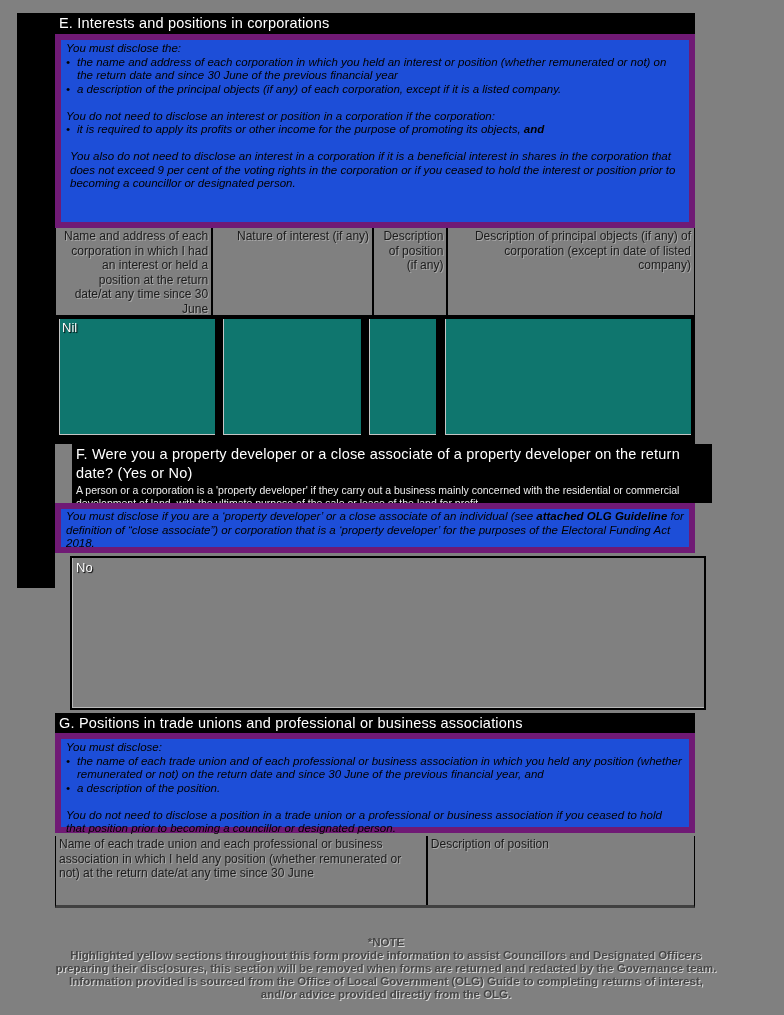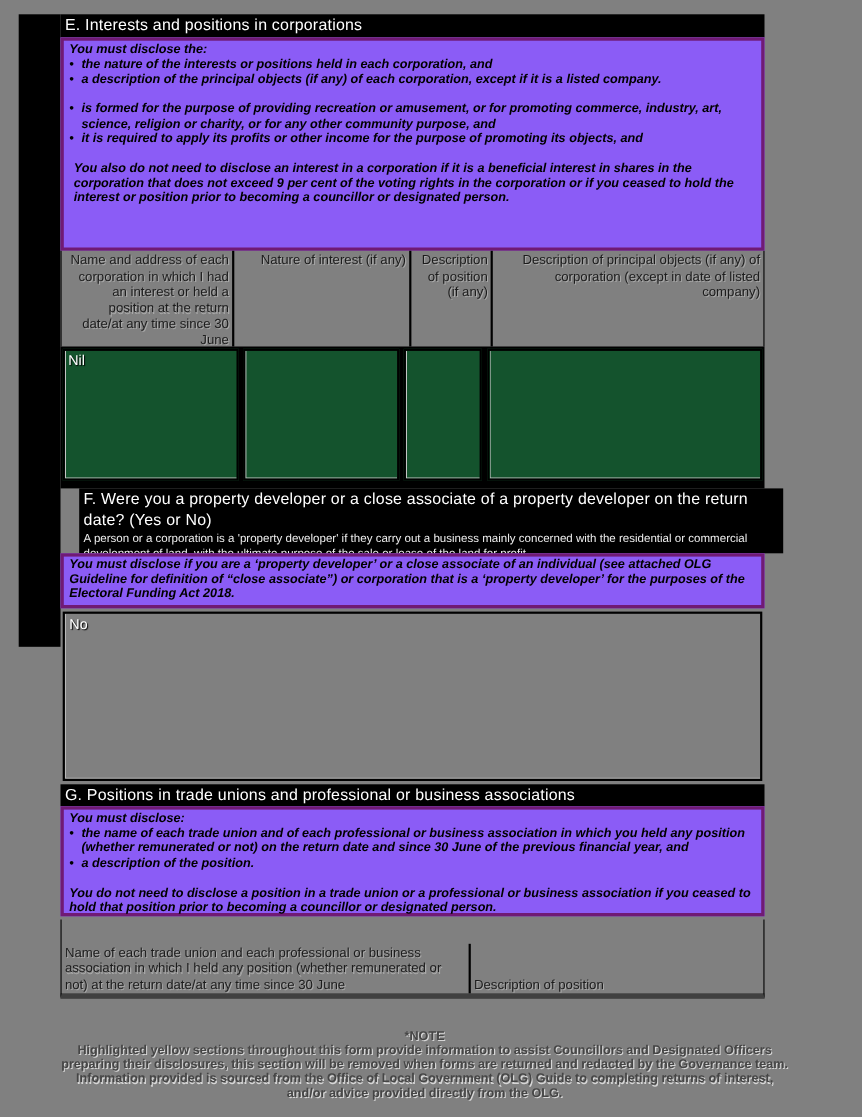--- a/index.html
+++ b/index.html
@@ -10,41 +10,41 @@
   .black-band{position:absolute;left:17px;top:13px;width:38px;height:575px;background:#000;}
   .abs{position:absolute;box-sizing:border-box;}
 
   
   .bar{background:#000;color:#fff;}
   .bar-title{font-size:14.5px;line-height:19px;padding:1px 4px;letter-spacing:.2px;}
   .bar-sub{font-size:10.5px;line-height:12.5px;padding:0 4px 2px 4px;color:#ededed;}
 
   
   .yellow{
-    background:#8b5cf6;border:3px solid #701a75;color:#000;
-    font-style:italic;font-size:11.5px;line-height:13.5px;padding:2px 5px;font-weight:bold;
+    background:#1d4ed8;border:6px solid #701a75;color:#000;
+    font-style:italic;font-size:11.5px;line-height:13.5px;padding:2px 5px;
   }
   .yellow b{font-style:italic;}
   .blank-line{height:13.5px;}
   .bullet{display:flex;}
   .bullet::before{content:"\2022";width:11px;flex:0 0 11px;text-align:left;}
   .bullet .bt{flex:1;}
 
   
   .thead{display:flex;background:#808080;border-left:1px solid #000;border-right:1px solid #000;}
   .th{
     box-sizing:border-box;font-size:12px;line-height:14.5px;padding:1px 3px;
     color:#1c1c1c;text-shadow:1px 1px 0 #a9a9a9;border-right:2px solid #000;
   }
   .th:last-child{border-right:none;}
 
   
   .trow{background:#000;}
   .cell{
-    position:absolute;background:#14532d;border:2px solid #000;box-sizing:border-box;
+    position:absolute;background:#0f766e;border:2px solid #000;box-sizing:border-box;
     box-shadow:inset 1px -1px 0 #c4c4c4;
     color:#fff;font-size:13px;padding:1px 3px;text-shadow:1px 1px 1px #000;
   }
   .answer-box{
     background:#808080;border:2px solid #000;box-shadow:inset 1px -1px 0 #b9b9b9;
     color:#fff;font-size:13px;padding:2px 4px;text-shadow:1px 1px 1px #000;
   }
 
   
   .footer-note{
@@ -61,29 +61,27 @@
 
   <div class="black-band"></div>
 
   <div class="abs bar" style="left:55px;top:13px;width:640px;height:21px;">
     <div class="bar-title">E. Interests and positions in corporations</div>
   </div>
 
   <div class="abs yellow" style="left:55px;top:34px;width:640px;height:194px;">
     <div>You must disclose the:</div>
     <div class="bullet">
-        <span class="bt">the nature of the interests or positions held in each corporation, and</span>
+        <span class="bt">the name and address of each corporation in which you held an interest or position (whether remunerated or not) on the return date and since 30 June of the previous financial year</span>
       </div>
     <div class="bullet">
         <span class="bt">a description of the principal objects (if any) of each corporation, except if it is a listed company.</span>
       </div>
     <div class="blank-line"></div>
-    <div class="bullet">
-        <span class="bt"><span>is formed for the purpose of providing recreation or amusement, or for promoting commerce, industry, art, science, religion or charity, or for any other community purpose, </span><b>and</b></span>
-      </div>
+    <div>You do not need to disclose an interest or position in a corporation if the corporation:</div>
     <div class="bullet">
         <span class="bt"><span>it is required to apply its profits or other income for the purpose of promoting its objects, </span><b>and</b></span>
       </div>
     <div class="blank-line"></div>
     <div style="padding-left:4px;">You also do not need to disclose an interest in a corporation if it is a beneficial interest in shares in the corporation that does not exceed 9 per cent of the voting rights in the corporation or if you ceased to hold the interest or position prior to becoming a councillor or designated person.</div>
   </div>
 
   <div class="abs thead" style="left:55px;top:228px;width:640px;height:87px;text-align:right;">
     <div class="th" style="width:163px;">Name and address of each corporation in which I had an interest or held a position at the return date/at any time since 30 June</div>
     <div class="th" style="width:167px;">Nature of interest (if any)</div>
@@ -100,39 +98,39 @@
 
   <div class="abs bar" style="left:72px;top:444px;width:640px;height:59px;">
     <div class="bar-title">F. Were you a property developer or a close associate of a property developer on the return date? (Yes or No)</div>
     <div class="bar-sub">A person or a corporation is a 'property developer' if they carry out a business mainly concerned with the residential or commercial development of land, with the ultimate purpose of the sale or lease of the land for profit.</div>
   </div>
 
   <div class="abs yellow" style="left:55px;top:503px;width:640px;height:50px;padding-top:1px;">
     <span>You must disclose if you are a ‘property developer’ or a close associate of an individual (see </span><b>attached OLG Guideline</b><span> for definition of “close associate”) or corporation that is a ‘property developer’ for the purposes of the Electoral Funding Act 2018.</span>
   </div>
 
-  <div class="abs answer-box" style="left:57px;top:556px;width:636px;height:154px;">No</div>
+  <div class="abs answer-box" style="left:70px;top:556px;width:636px;height:154px;">No</div>
 
   <div class="abs bar" style="left:55px;top:713px;width:640px;height:20px;">
     <div class="bar-title">G. Positions in trade unions and professional or business associations</div>
   </div>
 
   <div class="abs yellow" style="left:55px;top:733px;width:640px;height:100px;">
     <div>You must disclose:</div>
     <div class="bullet">
         <span class="bt">the name of each trade union and of each professional or business association in which you held any position (whether remunerated or not) on the return date and since 30 June of the previous financial year, and</span>
       </div>
     <div class="bullet">
         <span class="bt">a description of the position.</span>
       </div>
     <div class="blank-line"></div>
     <div>You do not need to disclose a position in a trade union or a professional or business association if you ceased to hold that position prior to becoming a councillor or designated person.</div>
   </div>
 
-  <div class="abs thead" style="left:55px;top:836px;width:640px;height:72px;border-bottom:5px solid #404040;align-items:flex-end;">
+  <div class="abs thead" style="left:55px;top:836px;width:640px;height:72px;border-bottom:3px solid #404040;">
     <div class="th" style="width:373px;">Name of each trade union and each professional or business association in which I held any position (whether remunerated or not) at the return date/at any time since 30 June</div>
     <div class="th" style="width:267px;">Description of position</div>
   </div>
 
   <div class="abs footer-note" style="left:55px;top:936px;width:662px;">
     <span class="lbl">*NOTE</span>
     <span>Highlighted yellow sections throughout this form provide information to assist Councillors and Designated Officers preparing their disclosures, this section will be removed when forms are returned and redacted by the Governance team. Information provided is sourced from the Office of Local Government (OLG) Guide to completing returns of interest, and/or advice provided directly from the OLG.</span>
   </div>
 
 </div>

